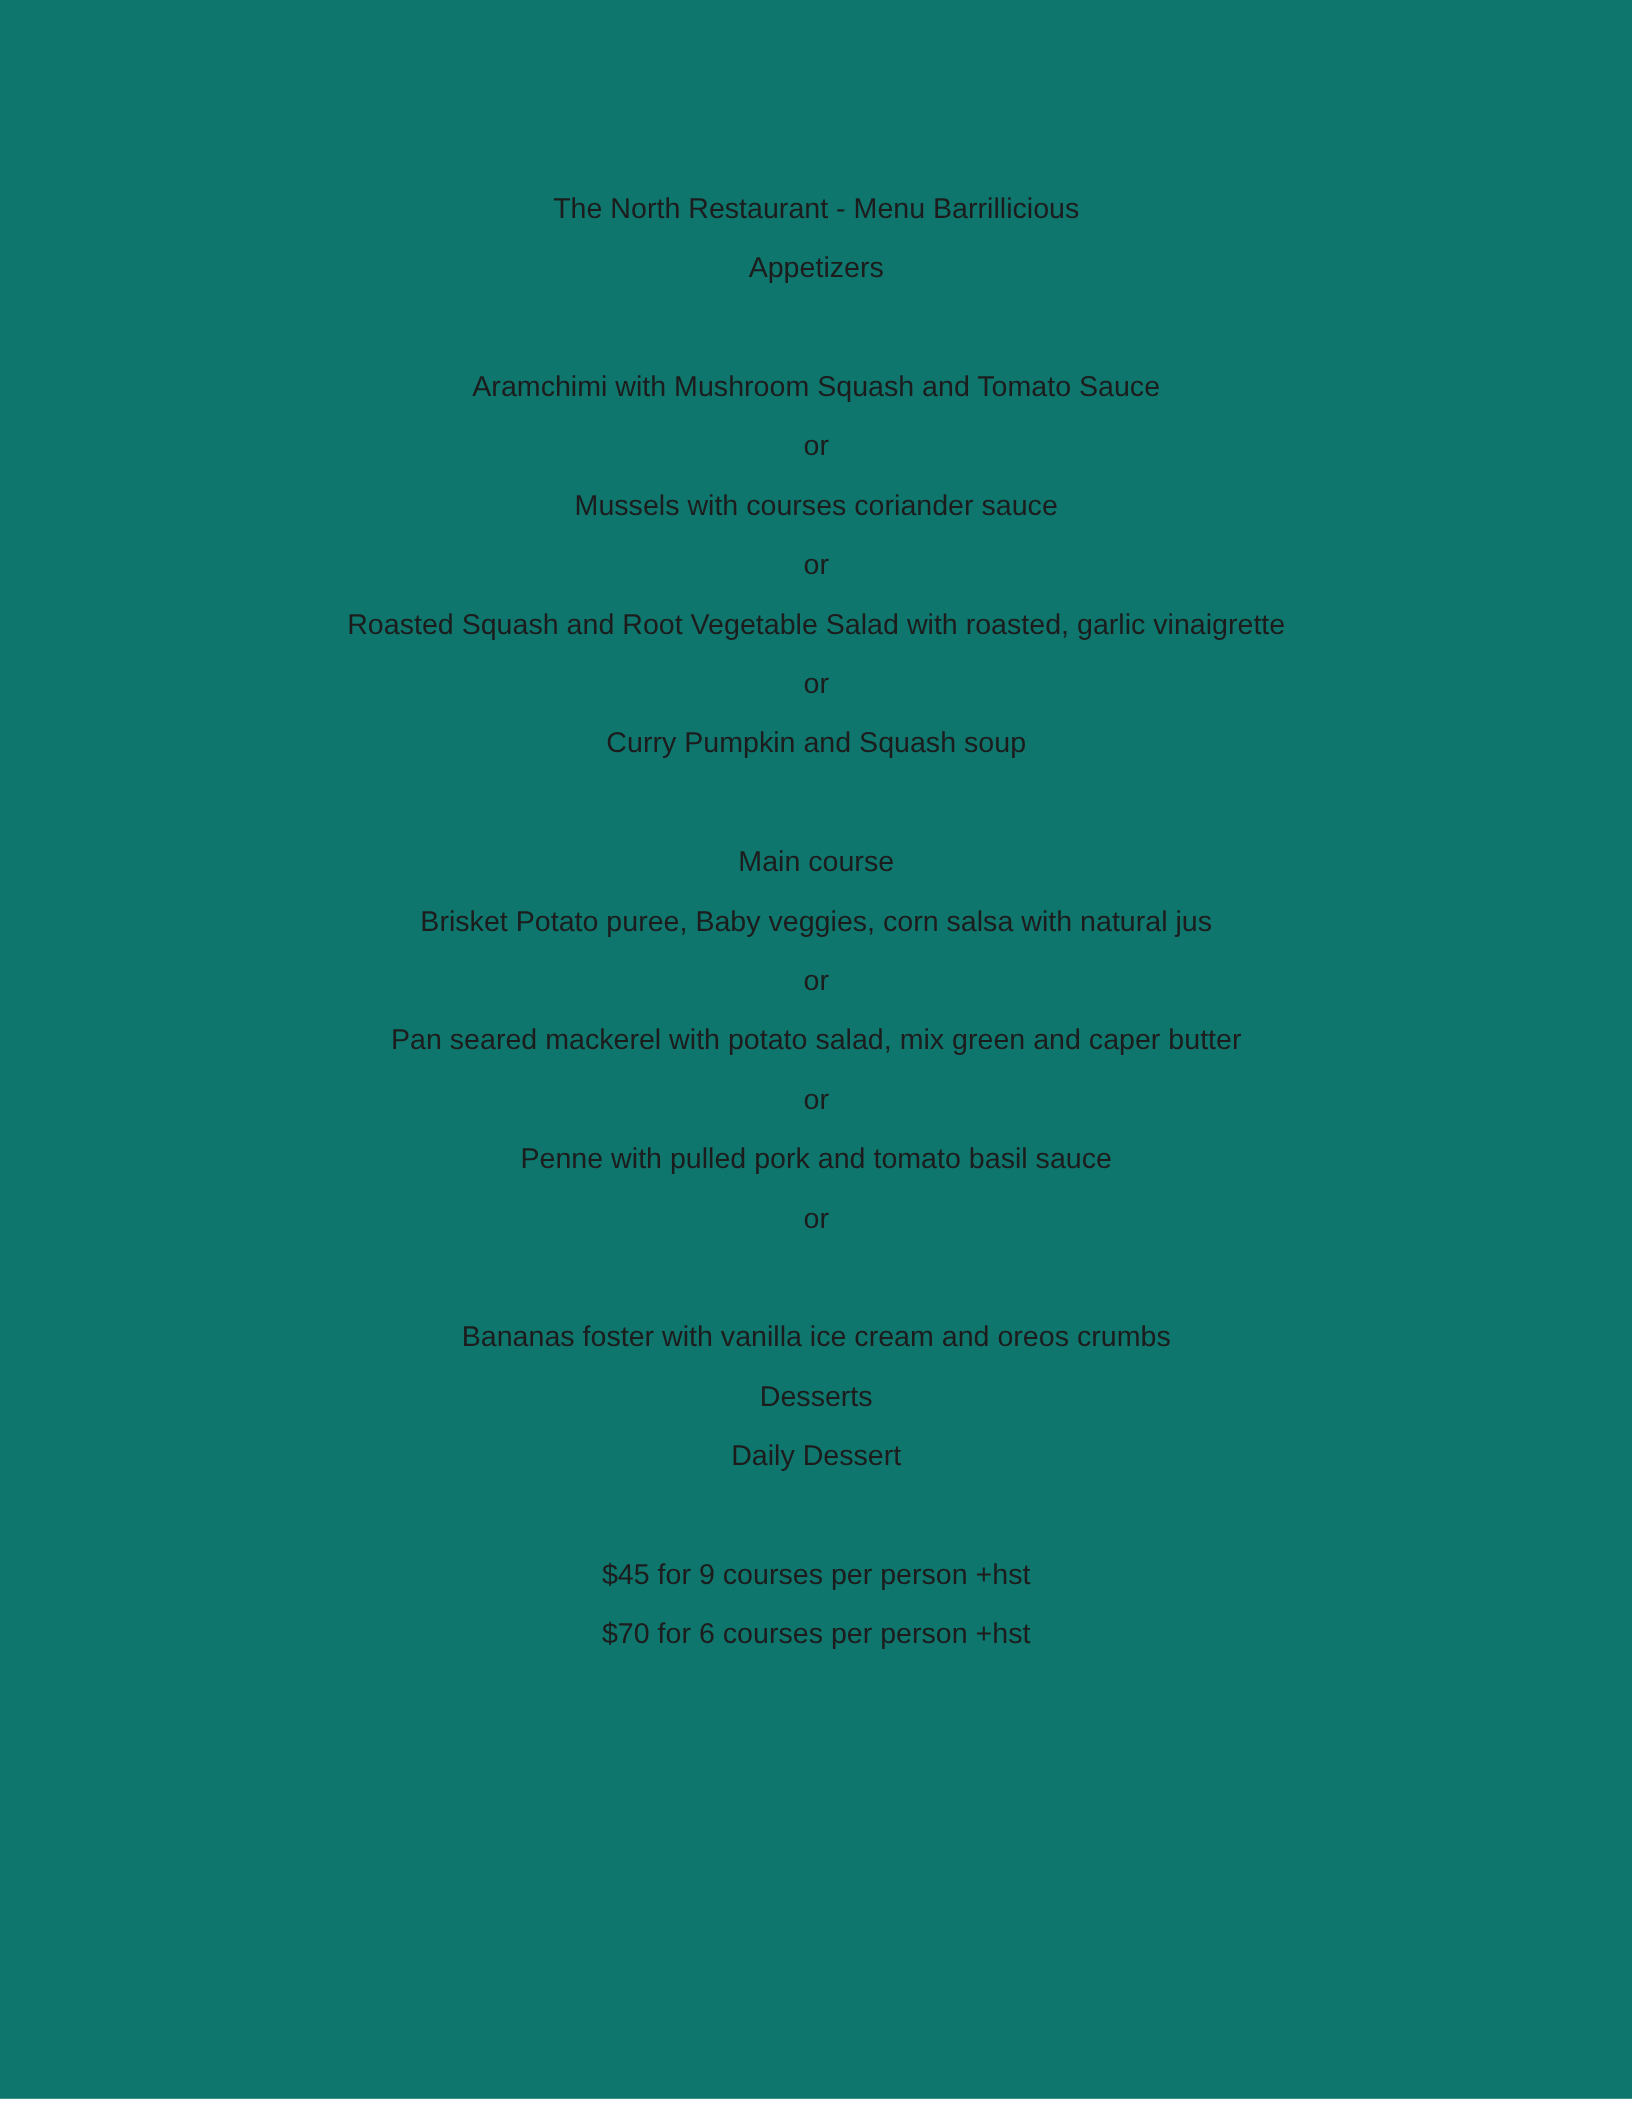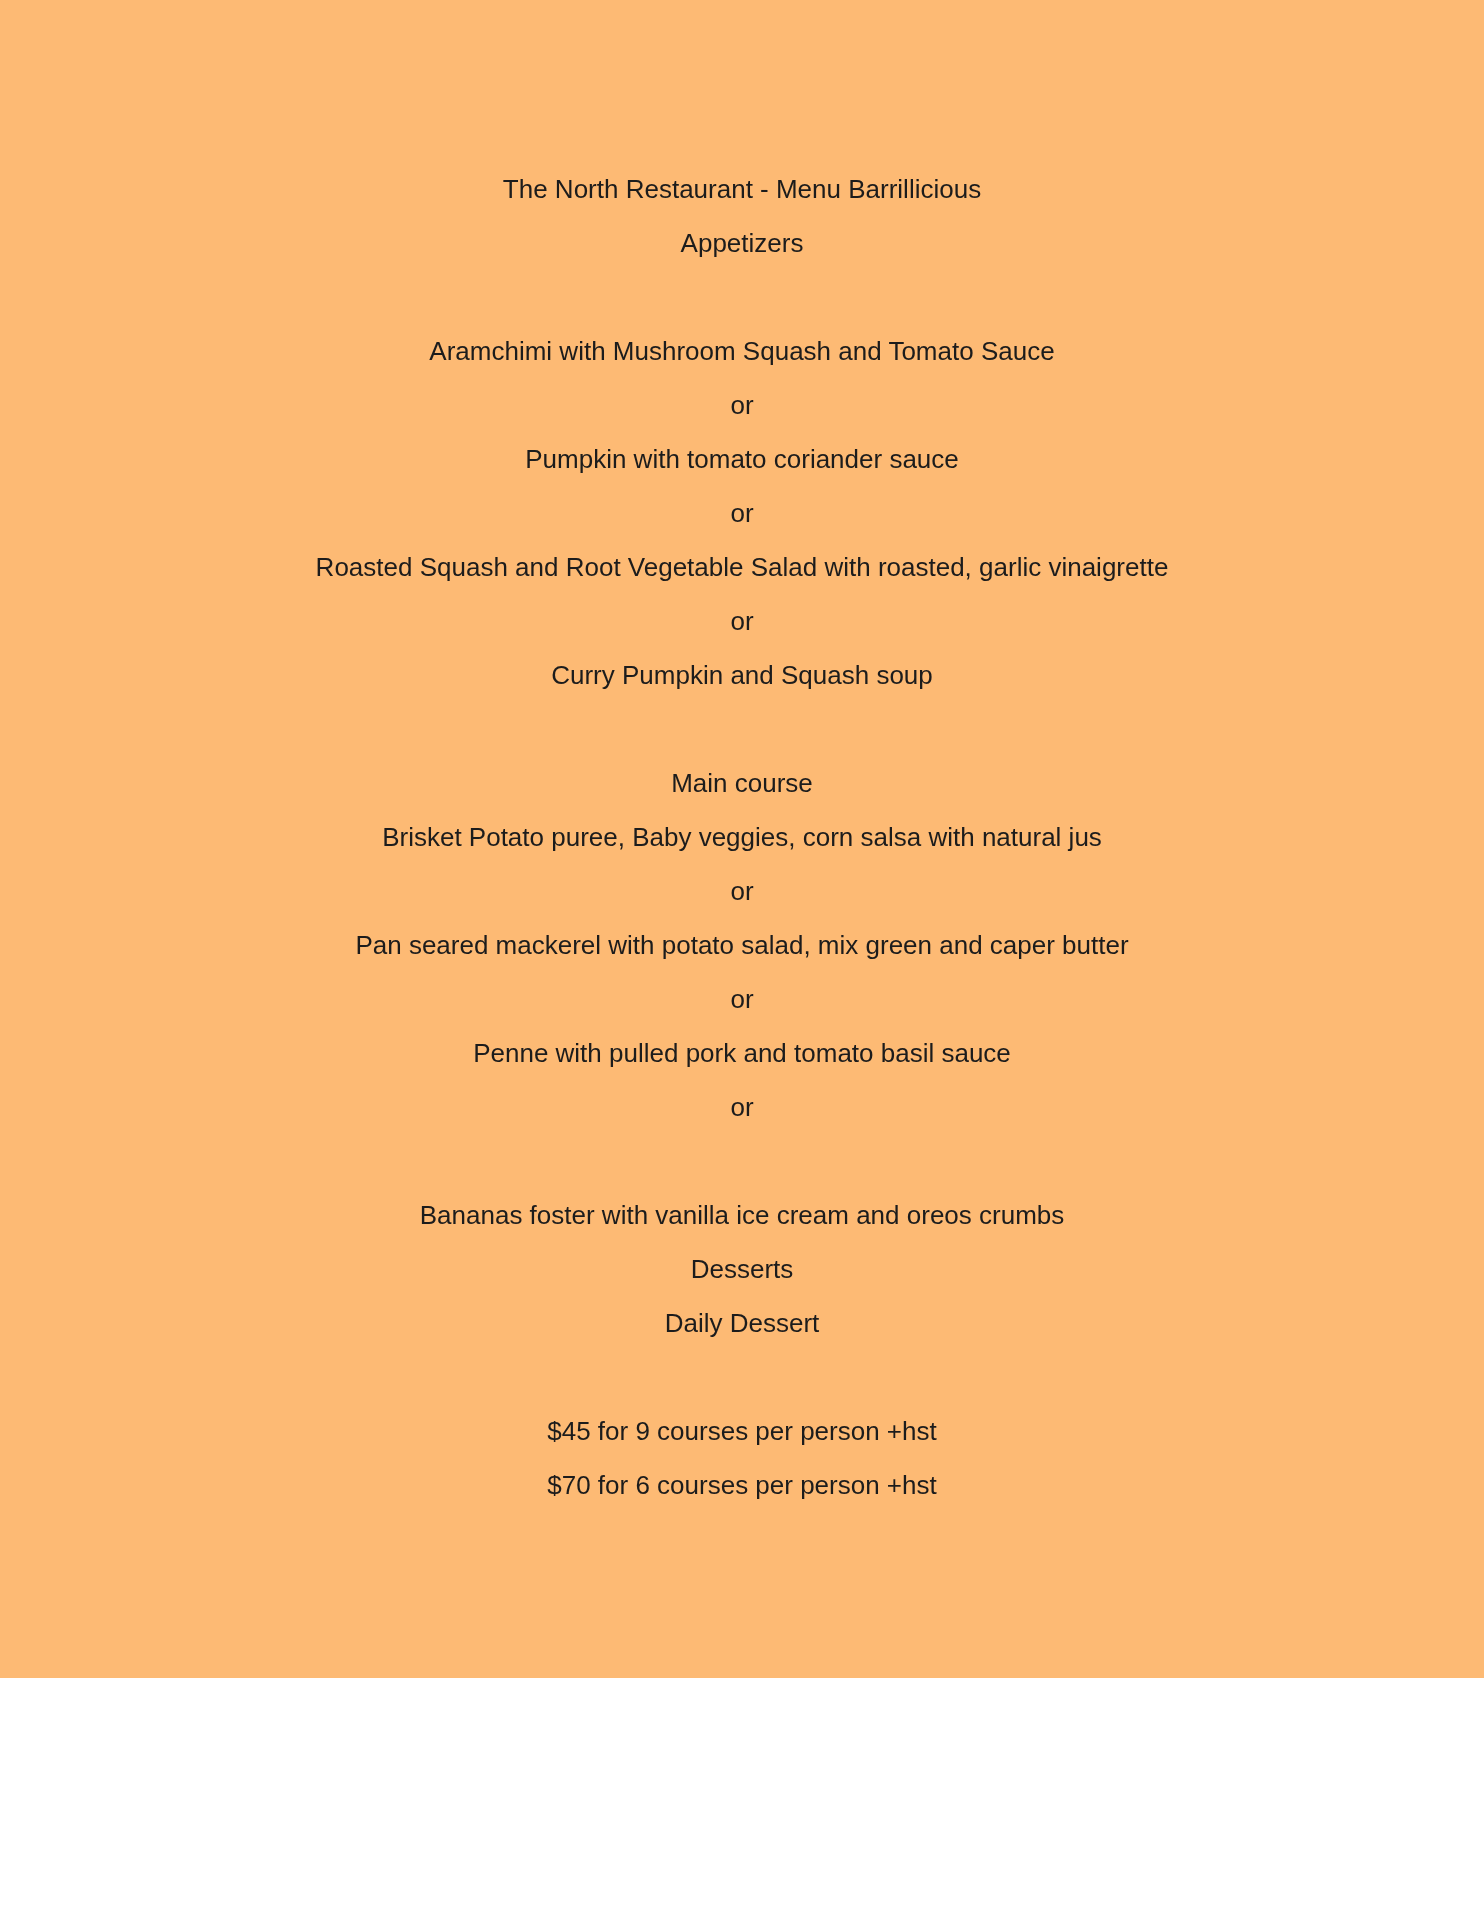--- a/index.html
+++ b/index.html
@@ -9,22 +9,22 @@
   }
   body {
     width: 1484px;
     height: 1920px;
     font-family: "Liberation Sans", "DejaVu Sans", sans-serif;
     color: #1c1c1c;
     overflow: hidden;
   }
   .page {
     width: 1484px;
-    height: 1678px;
-    background: #fdba74;
+    height: 1908px;
+    background: #0f766e;
     box-sizing: border-box;
     padding-top: 162px;
   }
   .doc {
     width: 1300px;
     margin: 0 auto;
     text-align: center;
   }
   .line {
     margin: 0;
@@ -48,21 +48,21 @@
   <div class="doc">
 
     <p class="line">The North Restaurant - Menu Barrillicious</p>
 
     <p class="line heading">Appetizers</p>
 
     <p class="line blank">&nbsp;</p>
 
     <p class="line">Aramchimi with Mushroom Squash and Tomato Sauce</p>
     <p class="line">or</p>
-    <p class="line">Pumpkin with tomato coriander sauce</p>
+    <p class="line">Mussels with courses coriander sauce</p>
     <p class="line">or</p>
     <p class="line">Roasted Squash and Root Vegetable Salad with roasted, garlic vinaigrette</p>
     <p class="line">or</p>
     <p class="line">Curry Pumpkin and Squash soup</p>
 
     <p class="line blank">&nbsp;</p>
 
     <p class="line heading">Main course</p>
 
     <p class="line">Brisket Potato puree, Baby veggies, corn salsa with natural jus</p>

